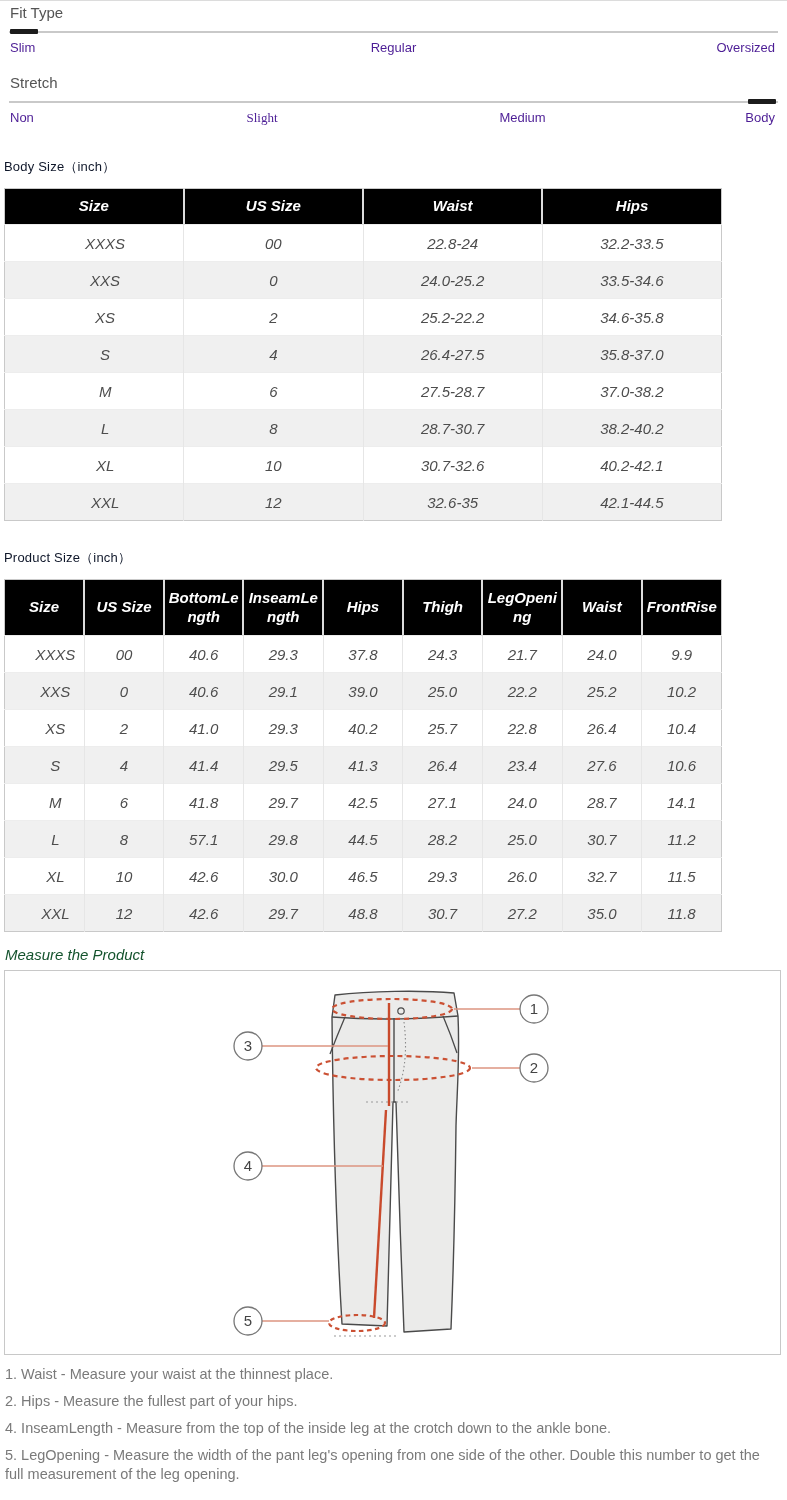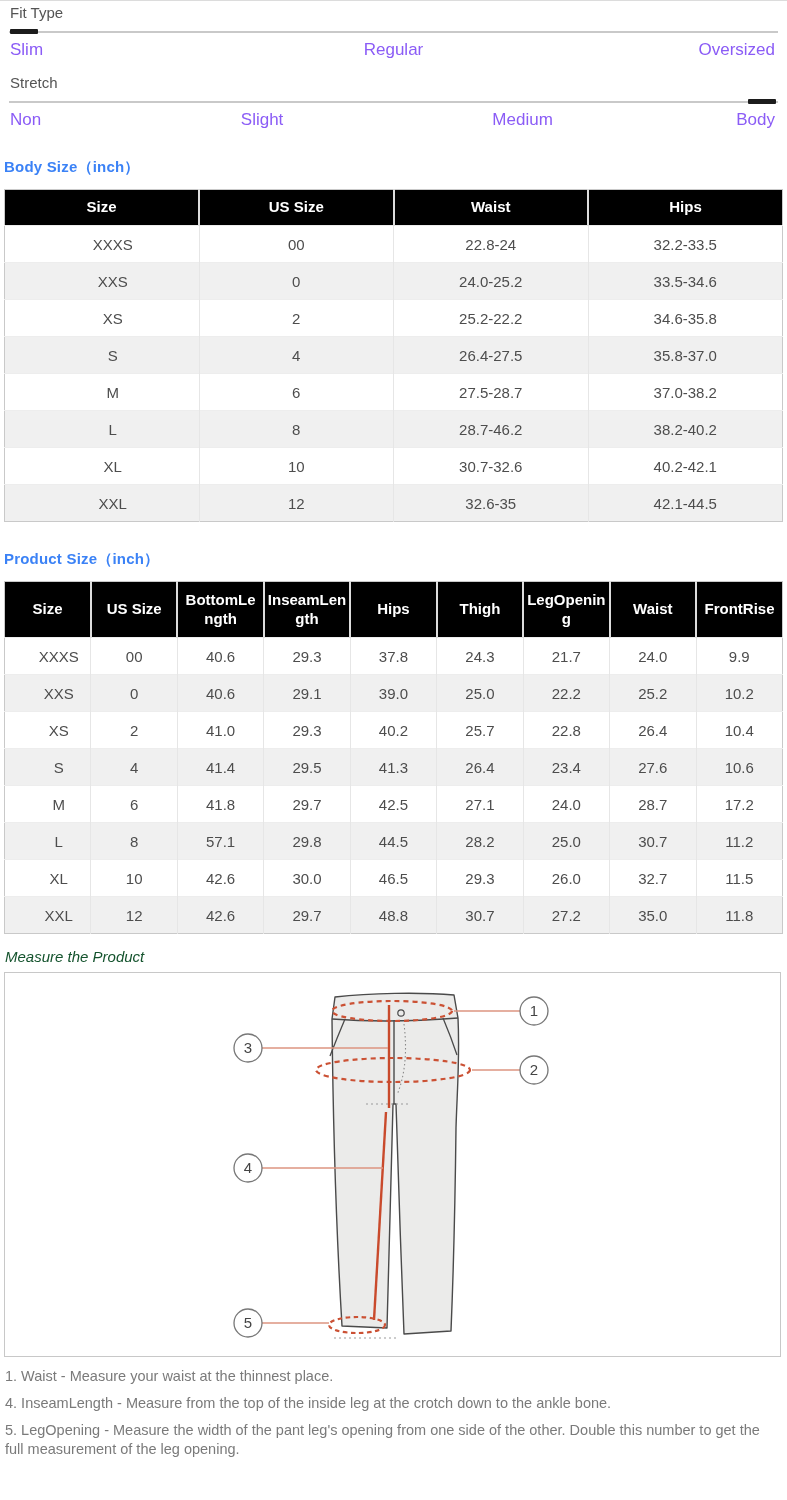--- a/index.html
+++ b/index.html
@@ -10,37 +10,38 @@
     border-top:1px solid #dcdcdc;
   }
   
   .sliders{}
   .slider-label{font-size:15px;color:#545454;margin:3px 0 8px 10px;}
   .track{position:relative;height:5px;margin:0 9px;}
   .track .line{position:absolute;left:0;right:0;top:2px;height:2px;background:#c9c9c9;}
   .track .marker{position:absolute;top:0;height:5px;width:28px;background:#1c1c1c;border-radius:1px;}
   .marker.at-start{left:1px;}
   .marker.at-end{right:2px;}
-  .opts{position:relative;height:20px;margin:6px 0 14px 0;font-size:17px;color:#8b5cf6;text-align:right;}
+  .opts{position:relative;height:20px;margin:6px 0 14px 0;font-size:13px;color:#4c1d95;text-align:right;}
   .opts span{position:absolute;top:0;white-space:nowrap;}
   .o-start{left:10px;}
   .o-center{left:50%;transform:translateX(-50%);}
-  .o-third1{left:33.3%;transform:translateX(-50%);}
+  .o-third1{left:33.3%;transform:translateX(-50%);font-family:Liberation Serif, serif;}
   .o-third2{left:66.4%;transform:translateX(-50%);}
   .o-end{right:12px;}
   
   .sec-title{
-    font-size:15px;font-weight:bold;color:#3b82f6;
+    font-size:13px;font-weight:normal;color:#0f172a;
     margin:28px 0 12px 4px;letter-spacing:.2px;
   }
   
   table{
     border-collapse:collapse;table-layout:fixed;
-    width:779px;margin:0 4px;
+    width:718px;margin:0 4px;
     border:1px solid #c9c9c9;
+    font-style:italic;
   }
   th{
     background:#000;color:#fff;font-weight:bold;font-size:15px;
     text-align:center;vertical-align:middle;
     border-left:2px solid #a21caf;border-right:2px solid #ddd;
     padding:0 3px;line-height:1.25;
   }
   th:first-child{border-left:none;}
   th:last-child{border-right:none;}
   td{
@@ -138,21 +139,21 @@
       </tr>
       <tr>
         <td>M</td>
         <td>6</td>
         <td>27.5-28.7</td>
         <td>37.0-38.2</td>
       </tr>
       <tr>
         <td>L</td>
         <td>8</td>
-        <td>28.7-46.2</td>
+        <td>28.7-30.7</td>
         <td>38.2-40.2</td>
       </tr>
       <tr>
         <td>XL</td>
         <td>10</td>
         <td>30.7-32.6</td>
         <td>40.2-42.1</td>
       </tr>
       <tr>
         <td>XXL</td>
@@ -225,21 +226,21 @@
       </tr>
       <tr>
         <td>M</td>
         <td>6</td>
         <td>41.8</td>
         <td>29.7</td>
         <td>42.5</td>
         <td>27.1</td>
         <td>24.0</td>
         <td>28.7</td>
-        <td>17.2</td>
+        <td>14.1</td>
       </tr>
       <tr>
         <td>L</td>
         <td>8</td>
         <td>57.1</td>
         <td>29.8</td>
         <td>44.5</td>
         <td>28.2</td>
         <td>25.0</td>
         <td>30.7</td>
@@ -316,15 +317,16 @@
     </g>
     <g>
       <circle cx="243" cy="350" r="14" fill="#fff" stroke="#777" stroke-width="1.3"></circle>
       <text x="243" y="355" text-anchor="middle" font-size="15" fill="#444">5</text>
     </g>
   </svg>
 </div>
 
 <div class="instructions">
   <div class="instr">1. Waist - Measure your waist at the thinnest place.</div>
+  <div class="instr">2. Hips - Measure the fullest part of your hips.</div>
   <div class="instr">4. InseamLength - Measure from the top of the inside leg at the crotch down to the ankle bone.</div>
   <div class="instr">5. LegOpening - Measure the width of the pant leg's opening from one side of the other. Double this number to get the full measurement of the leg opening.</div>
 </div>
 
 </body></html>

